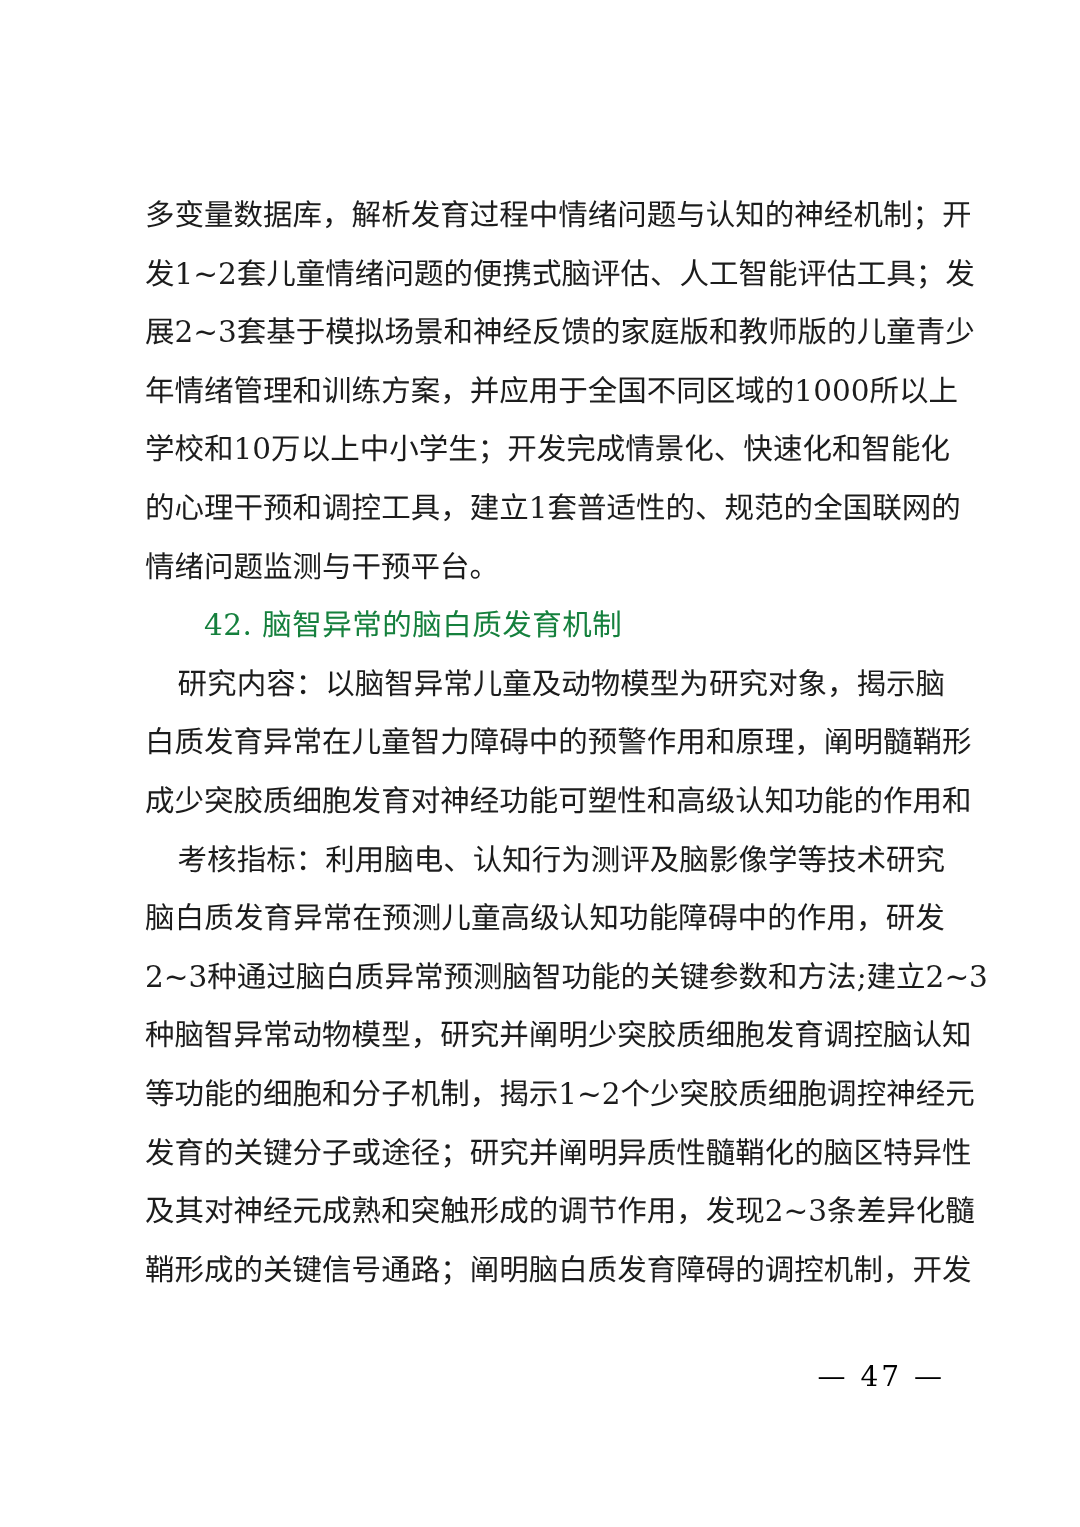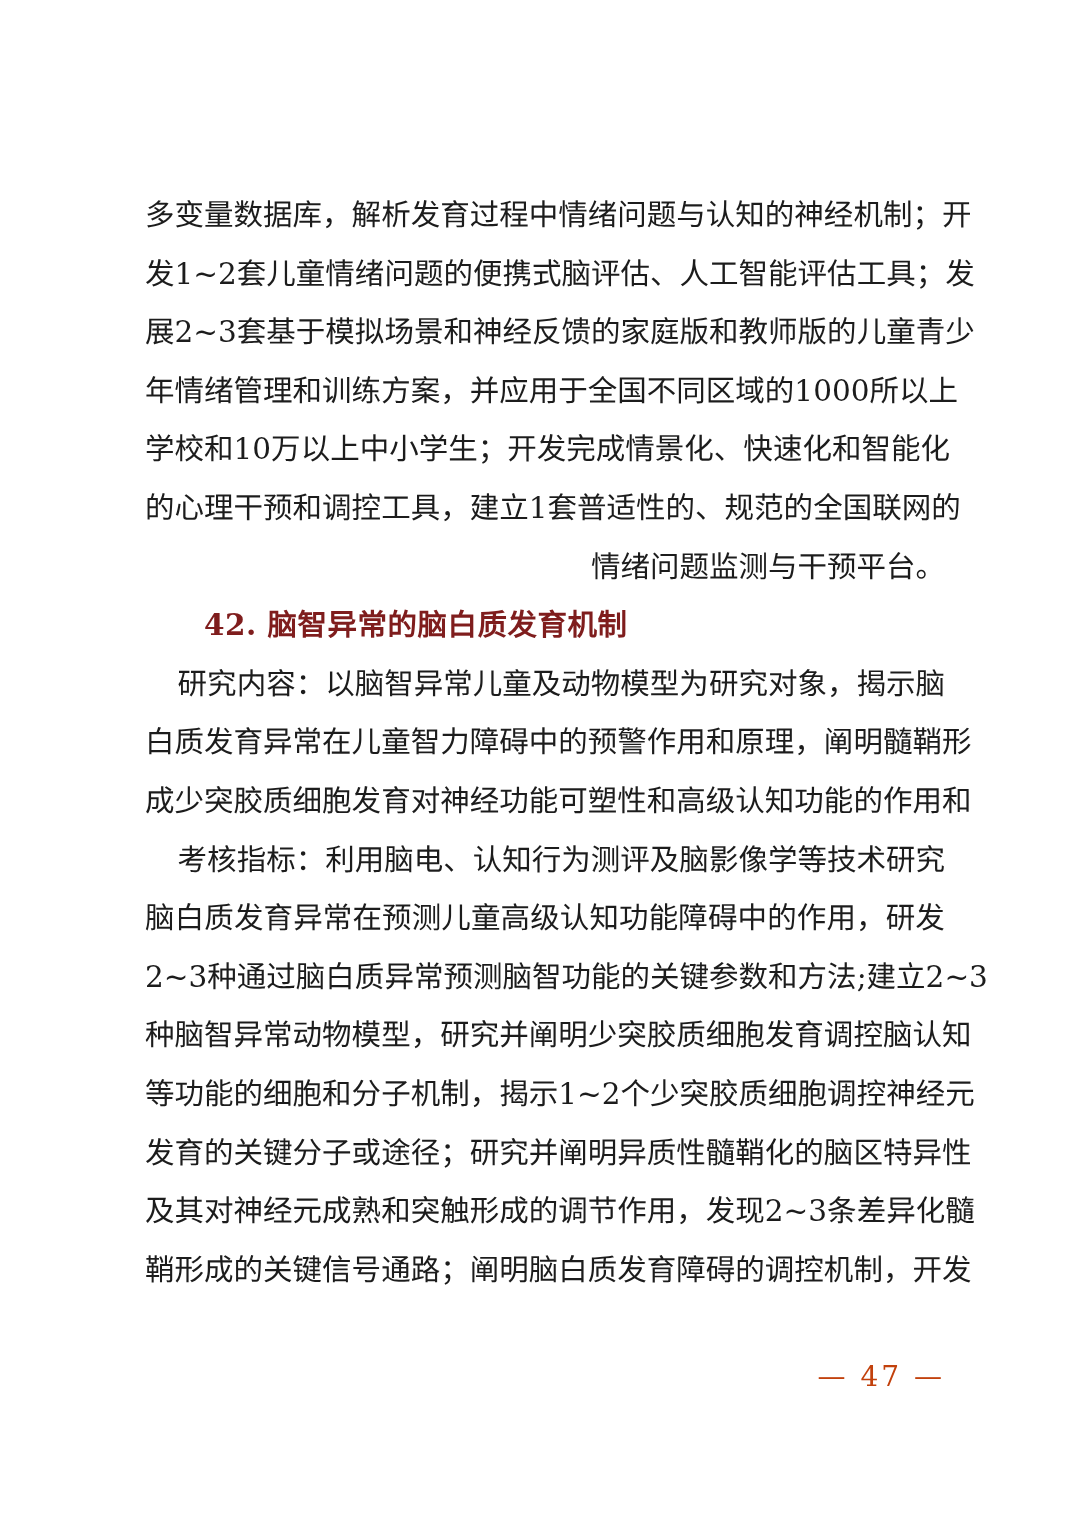--- a/index.html
+++ b/index.html
@@ -45,51 +45,51 @@
     letter-spacing: 0;
     white-space: nowrap;
     color: #1c1c1c;
   }
   .line > span {
     display: inline-block;
   }
   
   .line.flush {
     display: block;
-    text-align: right;
+    text-align: left;
   }
 
   .line.indent2 {
     text-indent: 0;
   }
   .line .indent-box {
     display: inline-block;
     width: 59px;
   }
 
   .heading {
     height: 58.6px;
     line-height: 58.6px;
     font-size: 29.5px;
-    font-weight: 700;
-    color: #7f1d1d;
+    font-weight: 400;
+    color: #15803d;
     padding-left: 59px;
     white-space: nowrap;
     letter-spacing: 0.5px;
   }
 
   .footer {
     position: absolute;
     top: 1357px;
     left: 145px;
     width: 800px;
     text-align: right;
     font-size: 28px;
     line-height: 40px;
-    color: #c2410c;
+    color: #000000;
     letter-spacing: 3px;
     font-family: "DejaVu Serif", "Liberation Serif", serif;
   }
 </style>
 </head>
 <body>
 
 <div class="page">
 
   <div class="text-column">

